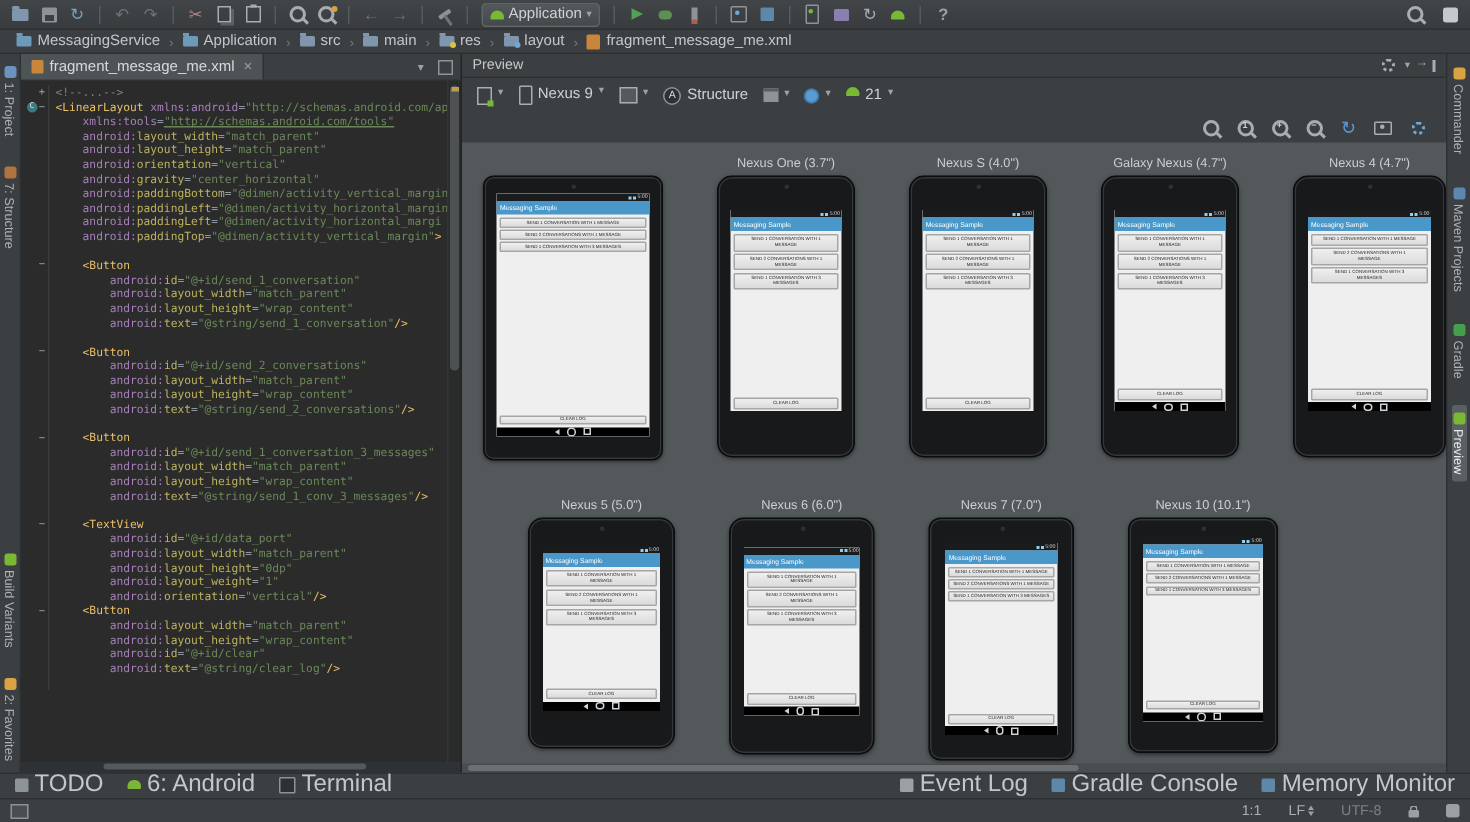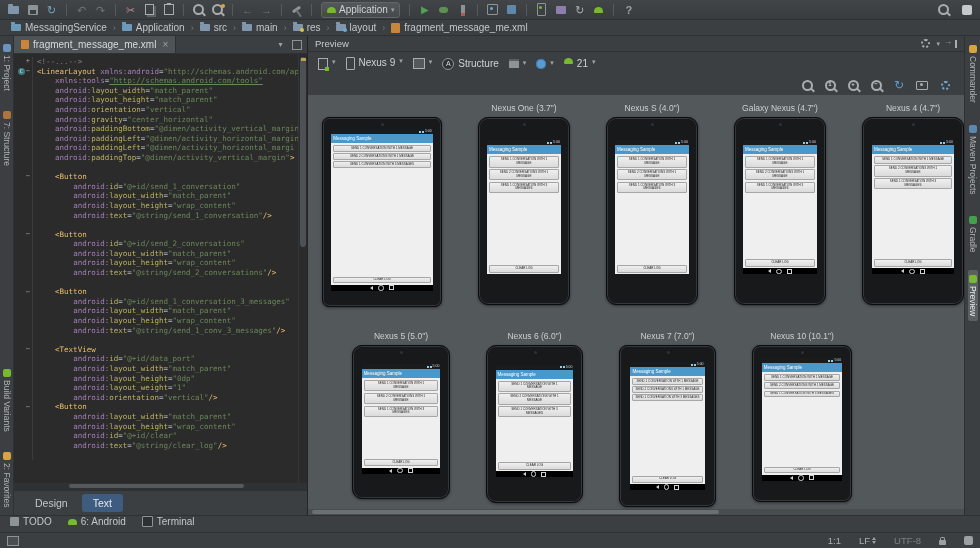--- a/index.html
+++ b/index.html
@@ -159,22 +159,22 @@
   .m-clear{margin-top:auto;}
   .k-tablet9 .m-btn,.k-tablet7 .m-btn,.k-tablet10 .m-btn{white-space:nowrap;overflow:hidden;padding:0.5px 1px;}
   .m-nav{height:6px;flex:none;background:#000;display:flex;align-items:center;justify-content:center;gap:5px;}
   .nv-back{width:0;height:0;border-top:2px solid transparent;border-bottom:2px solid transparent;border-right:3px solid #cfd3d5;}
   .nv-home{width:3.5px;height:3.5px;border:0.5px solid #cfd3d5;border-radius:50%;}
   .nv-rec{width:3px;height:3px;border:0.5px solid #cfd3d5;}
   .cv-hscroll{position:absolute;left:0;right:0;bottom:0;height:6px;background:rgba(0,0,0,0.12);}
   .cv-hthumb{position:absolute;top:1px;left:4px;width:62%;height:4px;background:#6b7073;border-radius:2px;}
 
   
-  .bottom-buttons{height:16px;flex:none;display:flex;align-items:flex-start;justify-content:space-between;
-    padding:0 10px;background:#3c3f41;border-top:1px solid #2e3133;font-size:10px;color:#c3c7ca;}
+  .bottom-buttons{height:16px;flex:none;display:flex;align-items:flex-end;justify-content:space-between;
+    padding:0 10px;background:#3c3f41;border-top:1px solid #2e3133;font-size:16px;color:#c3c7ca;}
   .bb-group{display:flex;align-items:center;gap:16px;}
   .bb-item{display:inline-flex;align-items:center;gap:4px;white-space:nowrap;}
   .bb-ic{width:9px;height:9px;border-radius:1px;flex:none;}
   .bbi-todo{background:#8d9497;} .bbi-android{background:#78b833;border-radius:4px 4px 1px 1px;height:6px;}
   .bbi-terminal{background:#2e3133;border:1px solid #8d9497;}
   .bbi-event-log{background:#9aa0a3;} .bbi-gradle-console{background:#5f87a8;} .bbi-memory-monitor{background:#5f87a8;}
   .status-bar{height:15px;flex:none;display:flex;align-items:center;justify-content:space-between;
     padding:0 7px;background:#3c3f41;border-top:1px solid #2e3133;font-size:9.5px;color:#aaafb2;}
   .sb-right{display:flex;align-items:center;gap:18px;}
   .wtog{width:10px;height:8px;border:1px solid #8d9295;background:#4a4e50;}
@@ -393,24 +393,20 @@
             <div class="cline"><span class="g"></span><span class="seg-p"> </span></div>
           </div>
         <div class="vscroll">
           <div class="vthumb"></div>
           <div class="emark"></div>
         </div>
       </div>
       <div class="hscroll">
         <div class="hthumb"></div>
       </div>
-      <div class="designtext">
-        <span class="dt-tab">Design</span>
-        <span class="dt-tab active">Text</span>
-      </div>
     </div>
 
     <div class="preview">
       <div class="pv-header">
         <span>Preview</span>
         <span class="pv-header-right">
           <span class="gearc"></span>
           <span class="caret">▾</span>
           <span class="hide-ic"></span>
         </span>
@@ -737,20 +733,34 @@
           <span class="bb-ic bbi-todo"></span>
           <span>TODO</span>
         </span>
         <span class="bb-item">
           <span class="bb-ic bbi-android"></span>
           <span>6: Android</span>
         </span>
         <span class="bb-item">
           <span class="bb-ic bbi-terminal"></span>
           <span>Terminal</span>
+        </span>
+      </div>
+    <div class="bb-group">
+        <span class="bb-item">
+          <span class="bb-ic bbi-event-log"></span>
+          <span>Event Log</span>
+        </span>
+        <span class="bb-item">
+          <span class="bb-ic bbi-gradle-console"></span>
+          <span>Gradle Console</span>
+        </span>
+        <span class="bb-item">
+          <span class="bb-ic bbi-memory-monitor"></span>
+          <span>Memory Monitor</span>
         </span>
       </div>
   </div>
 
   <div class="status-bar">
     <span class="wtog"></span>
     <span class="sb-right">
       <span>1:1</span>
       <span style="display:inline-flex;align-items:center;">
         <span>LF</span>

